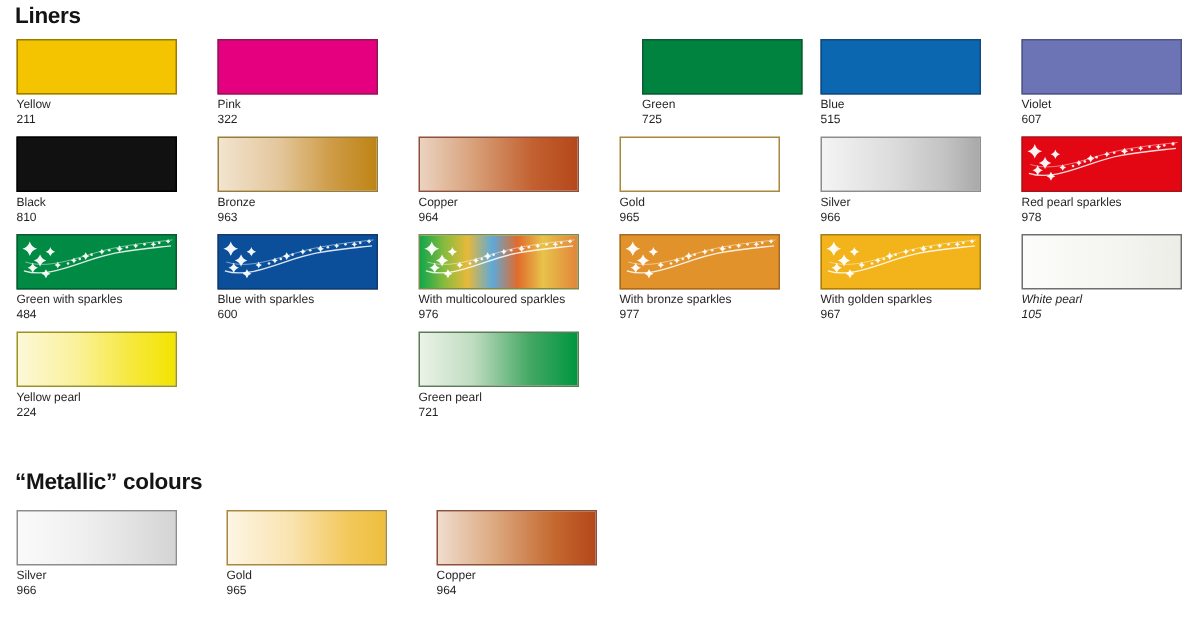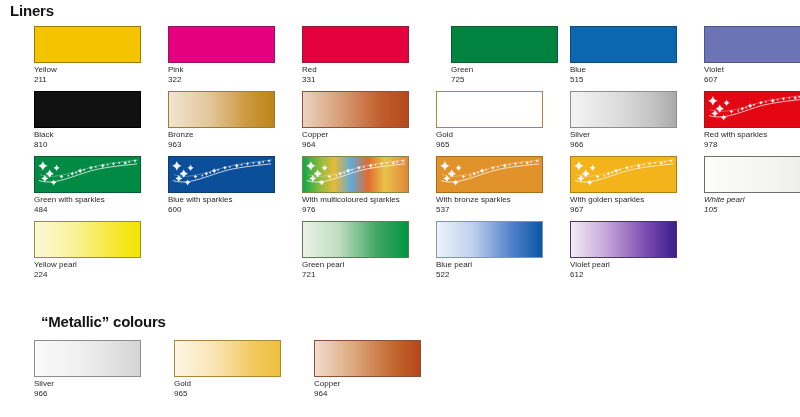--- a/index.html
+++ b/index.html
@@ -13,25 +13,25 @@
   }
   .section-title{
     position:absolute;
     font-size:15px;
     font-weight:bold;
     letter-spacing:-0.2px;
     color:#141414;
     white-space:nowrap;
   }
   #title-liners{ left:10px; top:2px; }
-  #title-metallic{ left:10px; top:313px;margin-left:31px; }
+  #title-metallic{ left:10px; top:313px; }
 
   .grid{ position:absolute; left:0; top:0; width:800px; height:417px; }
 
-  .swatch-cell{ position:absolute; width:120px;margin-left:23px; }
+  .swatch-cell{ position:absolute; width:120px; }
   .chip{
     position:relative;
     width:107px;
     height:37px;
     box-sizing:border-box;
     border:1px solid #8a8a8a;
     overflow:hidden;
   }
   .chip .sparkles{
     position:absolute;
@@ -59,25 +59,20 @@
     <div class="swatch-cell" style="left: 11px; top: 26px;">
       <div class="chip" style="background: rgb(245, 196, 0); border-color: rgb(154, 124, 0);"></div>
       <div class="label">Yellow</div>
       <div class="code">211</div>
     </div>
     <div class="swatch-cell" style="left: 145px; top: 26px;">
       <div class="chip" style="background: rgb(228, 0, 127); border-color: rgb(142, 23, 87);"></div>
       <div class="label">Pink</div>
       <div class="code">322</div>
     </div>
-    <div class="swatch-cell" style="left: 279px; top: 26px;">
-      <div class="chip" style="background: rgb(228, 0, 60); border-color: rgb(143, 28, 51);"></div>
-      <div class="label">Red</div>
-      <div class="code">331</div>
-    </div>
     <div class="swatch-cell" style="left: 413px; top: 26px; padding-left: 15px;">
       <div class="chip" style="background: rgb(0, 131, 62); border-color: rgb(12, 91, 51);"></div>
       <div class="label">Green</div>
       <div class="code">725</div>
     </div>
     <div class="swatch-cell" style="left: 547px; top: 26px;">
       <div class="chip" style="background: rgb(12, 103, 177); border-color: rgb(20, 73, 124);"></div>
       <div class="label">Blue</div>
       <div class="code">515</div>
     </div>
@@ -131,21 +126,21 @@
           <path d="M102 2.4 Q102.352 3.648 103.6 4 Q102.352 4.352 102 5.6 Q101.648 4.352 100.4 4 Q101.648 3.648 102 2.4 Z" fill="rgba(255,255,255,0.95)"></path>
           <circle cx="34" cy="19" r="0.9" fill="rgba(255,255,255,0.9)"></circle>
           <circle cx="42" cy="16" r="0.9" fill="rgba(255,255,255,0.9)"></circle>
           <circle cx="50" cy="13" r="0.9" fill="rgba(255,255,255,0.9)"></circle>
           <circle cx="62" cy="10" r="0.9" fill="rgba(255,255,255,0.9)"></circle>
           <circle cx="74" cy="8" r="0.9" fill="rgba(255,255,255,0.9)"></circle>
           <circle cx="86" cy="6" r="0.9" fill="rgba(255,255,255,0.9)"></circle>
           <circle cx="96" cy="5" r="0.9" fill="rgba(255,255,255,0.9)"></circle>
         </svg>
       </div>
-      <div class="label">Red with sparkles</div>
+      <div class="label">Red pearl sparkles</div>
       <div class="code">978</div>
     </div>
     <div class="swatch-cell" style="left: 11px; top: 156px;">
       <div class="chip" style="background: rgb(1, 138, 68); border-color: rgb(11, 90, 50);">
         <svg class="sparkles" viewBox="0 0 107 37" preserveAspectRatio="none">
           <path d="M4 24 C 22 30, 44 16, 66 12 C 82 9, 96 8, 104 7" fill="none" stroke="rgba(255,255,255,0.85)" stroke-width="0.9"></path>
           <path d="M5 18 C 24 24, 46 12, 68 8 C 84 5, 97 4, 105 3" fill="none" stroke="rgba(255,255,255,0.55)" stroke-width="0.6"></path>
           <path d="M8 4 Q9.1 7.9 13 9 Q9.1 10.1 8 14 Q6.9 10.1 3 9 Q6.9 7.9 8 4 Z" fill="rgba(255,255,255,0.95)"></path>
           <path d="M15 12.8 Q15.924 16.076 19.2 17 Q15.924 17.924 15 21.2 Q14.076 17.924 10.8 17 Q14.076 16.076 15 12.8 Z" fill="rgba(255,255,255,0.95)"></path>
           <path d="M22 7.8 Q22.704 10.296 25.2 11 Q22.704 11.704 22 14.2 Q21.296 11.704 18.8 11 Q21.296 10.296 22 7.8 Z" fill="rgba(255,255,255,0.95)"></path>
@@ -252,21 +247,21 @@
           <circle cx="34" cy="19" r="0.9" fill="rgba(255,255,255,0.9)"></circle>
           <circle cx="42" cy="16" r="0.9" fill="rgba(255,255,255,0.9)"></circle>
           <circle cx="50" cy="13" r="0.9" fill="rgba(255,255,255,0.9)"></circle>
           <circle cx="62" cy="10" r="0.9" fill="rgba(255,255,255,0.9)"></circle>
           <circle cx="74" cy="8" r="0.9" fill="rgba(255,255,255,0.9)"></circle>
           <circle cx="86" cy="6" r="0.9" fill="rgba(255,255,255,0.9)"></circle>
           <circle cx="96" cy="5" r="0.9" fill="rgba(255,255,255,0.9)"></circle>
         </svg>
       </div>
       <div class="label">With bronze sparkles</div>
-      <div class="code">537</div>
+      <div class="code">977</div>
     </div>
     <div class="swatch-cell" style="left: 547px; top: 156px;">
       <div class="chip" style="background: rgb(242, 179, 27); border-color: rgb(168, 127, 24);">
         <svg class="sparkles" viewBox="0 0 107 37" preserveAspectRatio="none">
           <path d="M4 24 C 22 30, 44 16, 66 12 C 82 9, 96 8, 104 7" fill="none" stroke="rgba(255,255,255,0.85)" stroke-width="0.9"></path>
           <path d="M5 18 C 24 24, 46 12, 68 8 C 84 5, 97 4, 105 3" fill="none" stroke="rgba(255,255,255,0.55)" stroke-width="0.6"></path>
           <path d="M8 4 Q9.1 7.9 13 9 Q9.1 10.1 8 14 Q6.9 10.1 3 9 Q6.9 7.9 8 4 Z" fill="rgba(255,255,255,0.95)"></path>
           <path d="M15 12.8 Q15.924 16.076 19.2 17 Q15.924 17.924 15 21.2 Q14.076 17.924 10.8 17 Q14.076 16.076 15 12.8 Z" fill="rgba(255,255,255,0.95)"></path>
           <path d="M22 7.8 Q22.704 10.296 25.2 11 Q22.704 11.704 22 14.2 Q21.296 11.704 18.8 11 Q21.296 10.296 22 7.8 Z" fill="rgba(255,255,255,0.95)"></path>
           <path d="M10 18.4 Q10.792 21.208 13.6 22 Q10.792 22.792 10 25.6 Q9.208 22.792 6.4 22 Q9.208 21.208 10 18.4 Z" fill="rgba(255,255,255,0.95)"></path>
@@ -298,30 +293,20 @@
     </div>
     <div class="swatch-cell" style="left: 11px; top: 221px;">
       <div class="chip" style="background-image: linear-gradient(to right, rgb(252, 248, 216) 0%, rgb(250, 241, 153) 38%, rgb(246, 232, 60) 72%, rgb(242, 228, 0) 100%); border-color: rgb(154, 147, 32);"></div>
       <div class="label">Yellow pearl</div>
       <div class="code">224</div>
     </div>
     <div class="swatch-cell" style="left: 279px; top: 221px;">
       <div class="chip" style="background-image: linear-gradient(to right, rgb(234, 243, 231) 0%, rgb(191, 220, 192) 34%, rgb(67, 167, 99) 70%, rgb(0, 150, 64) 100%); border-color: rgb(91, 124, 86);"></div>
       <div class="label">Green pearl</div>
       <div class="code">721</div>
-    </div>
-    <div class="swatch-cell" style="left: 413px; top: 221px;">
-      <div class="chip" style="background-image: linear-gradient(to right, rgb(237, 241, 250) 0%, rgb(191, 208, 238) 34%, rgb(79, 127, 200) 72%, rgb(11, 87, 164) 100%); border-color: rgb(126, 148, 187);"></div>
-      <div class="label">Blue pearl</div>
-      <div class="code">522</div>
-    </div>
-    <div class="swatch-cell" style="left: 547px; top: 221px;">
-      <div class="chip" style="background-image: linear-gradient(to right, rgb(242, 235, 245) 0%, rgb(201, 169, 218) 32%, rgb(122, 75, 176) 72%, rgb(59, 30, 140) 100%); border-color: rgb(74, 52, 112);"></div>
-      <div class="label">Violet pearl</div>
-      <div class="code">612</div>
     </div>
     <div class="section-title" id="title-metallic" style="top: 313px; left: 10px;">“Metallic” colours</div>
     <div class="swatch-cell" style="left: 11px; top: 340px;">
       <div class="chip" style="background-image: linear-gradient(to right, rgb(250, 250, 250) 0%, rgb(240, 240, 240) 40%, rgb(226, 226, 226) 72%, rgb(212, 212, 212) 100%); border-color: rgb(141, 141, 141);"></div>
       <div class="label">Silver</div>
       <div class="code">966</div>
     </div>
     <div class="swatch-cell" style="left: 151px; top: 340px;">
       <div class="chip" style="background-image: linear-gradient(to right, rgb(253, 246, 228) 0%, rgb(249, 227, 176) 40%, rgb(243, 201, 94) 75%, rgb(238, 190, 60) 100%); border-color: rgb(168, 136, 60);"></div>
       <div class="label">Gold</div>

